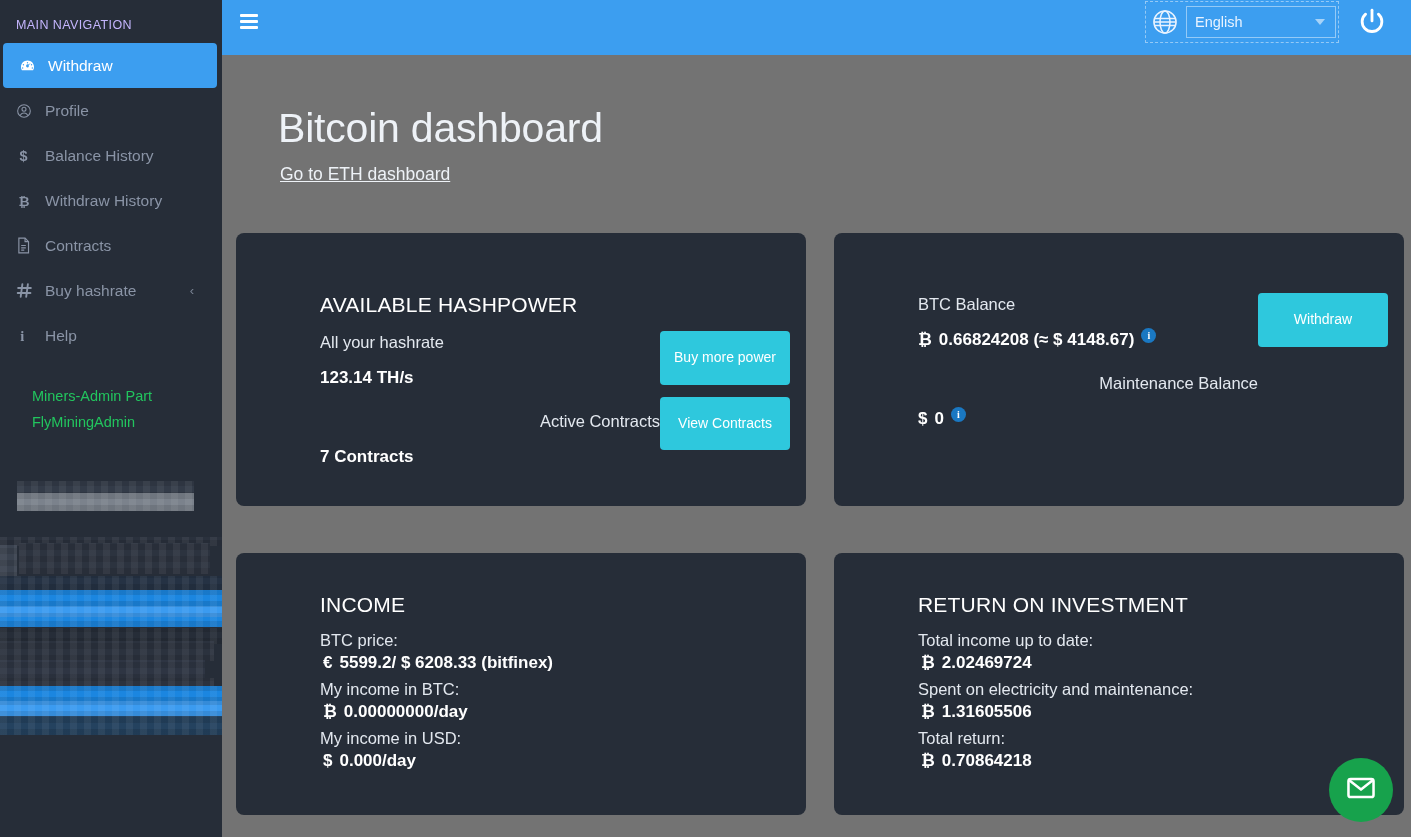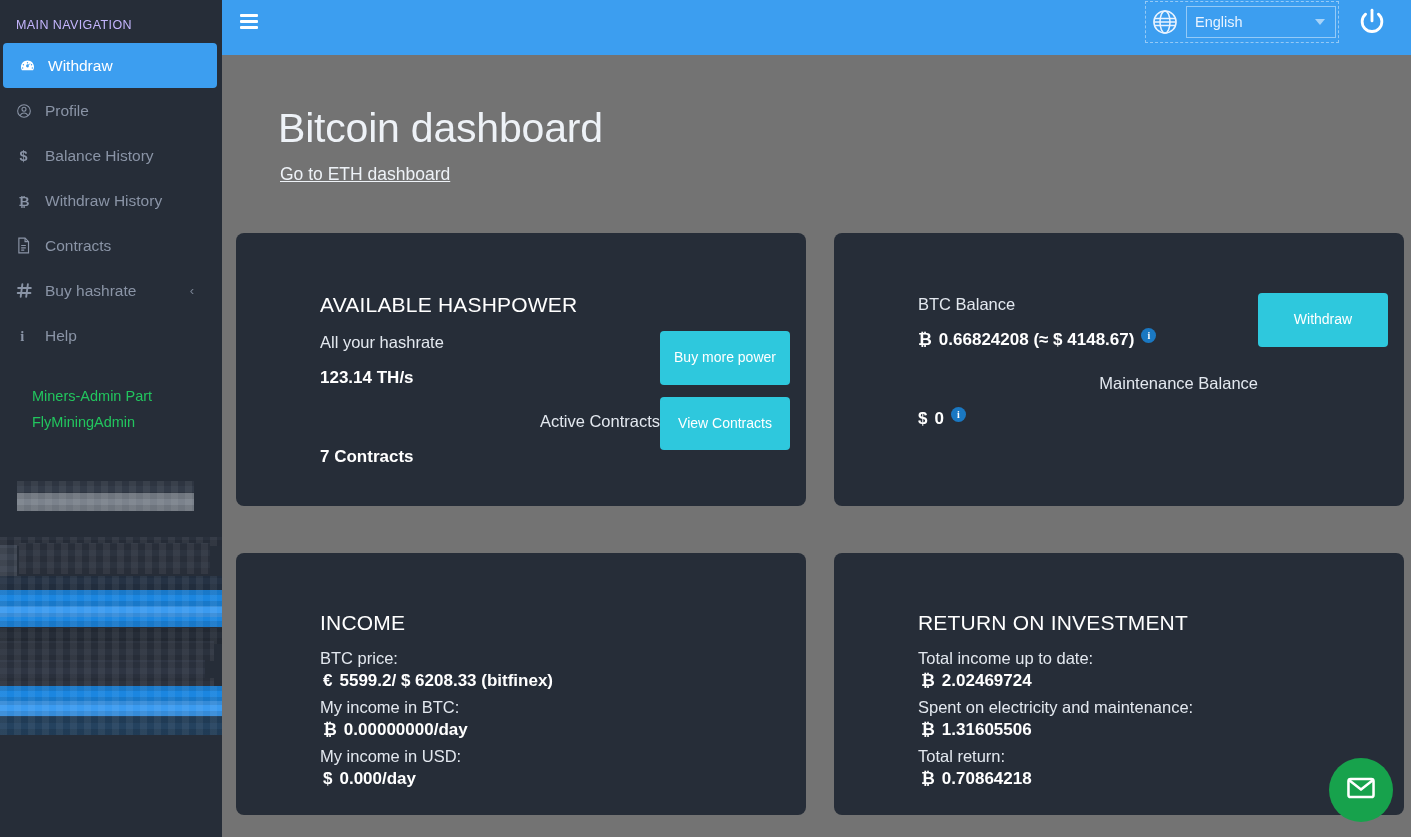--- a/index.html
+++ b/index.html
@@ -171,21 +171,21 @@
     grid-template-columns: 570px 570px;
     gap: 47px 28px;
     padding: 48px 0 0 14px;
   }
   .card {
     background: #262d38;
     border-radius: 8px;
     min-height: 273px;
     padding: 60px 0 0 84px;
   }
-  .card.tight { min-height: 262px; padding-top: 58px; }
+  .card.tight { min-height: 262px; padding-top: 40px; }
   .card-title {
     color: #ffffff;
     font-size: 21px;
     font-weight: 400;
     letter-spacing: .2px;
     margin-bottom: 14px;
   }
   .card-body { display: flex; }
   .card-left { flex: 1 1 auto; }
   .card-right { width: 146px; padding-right: 16px; }

